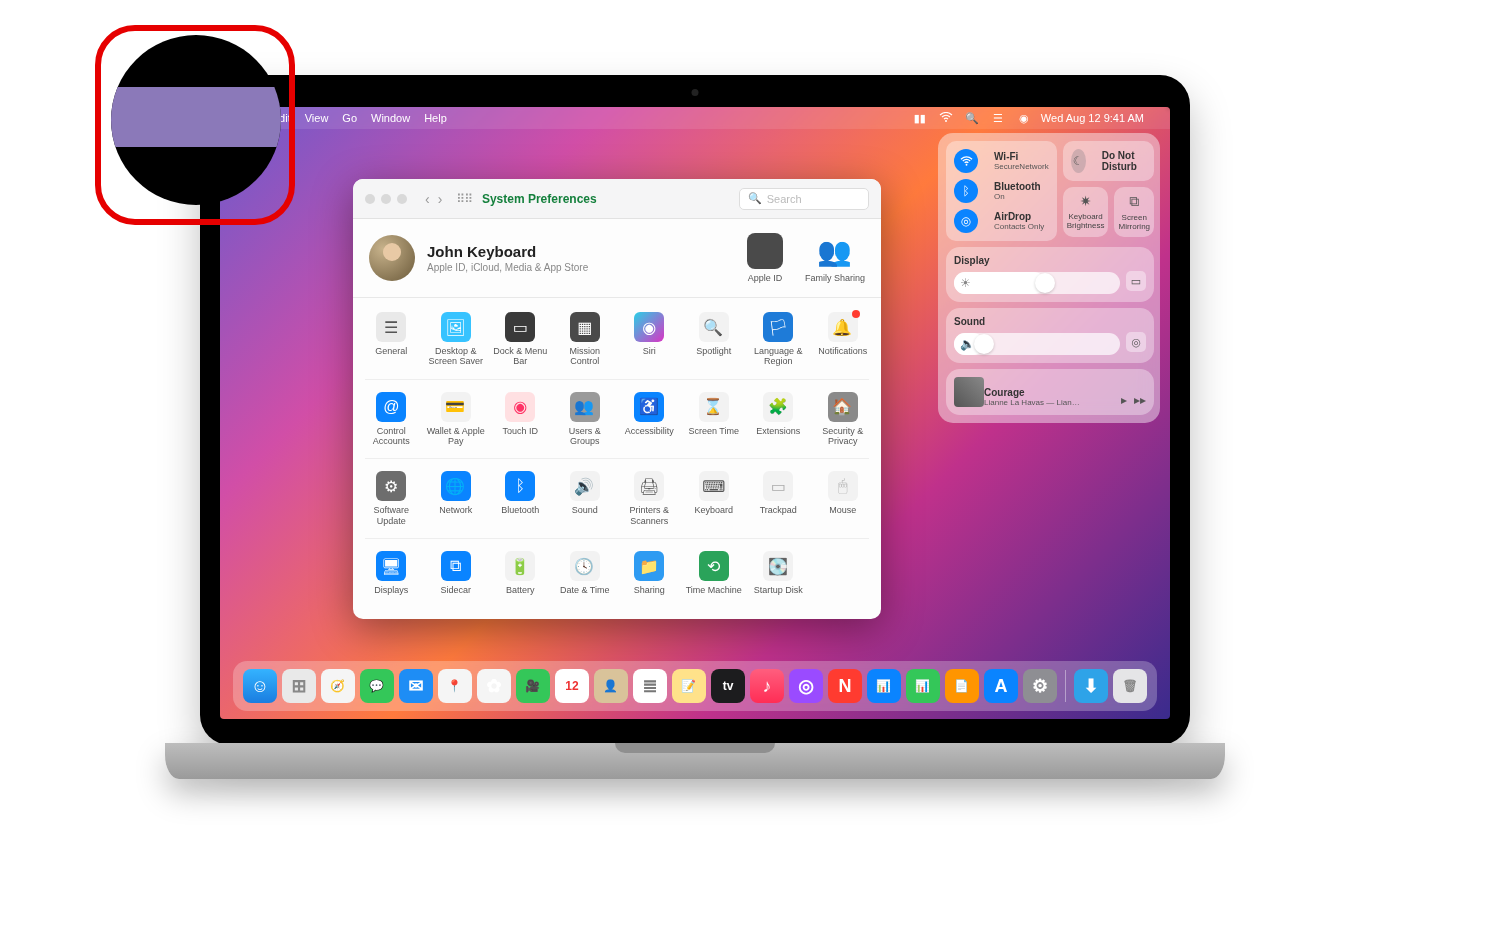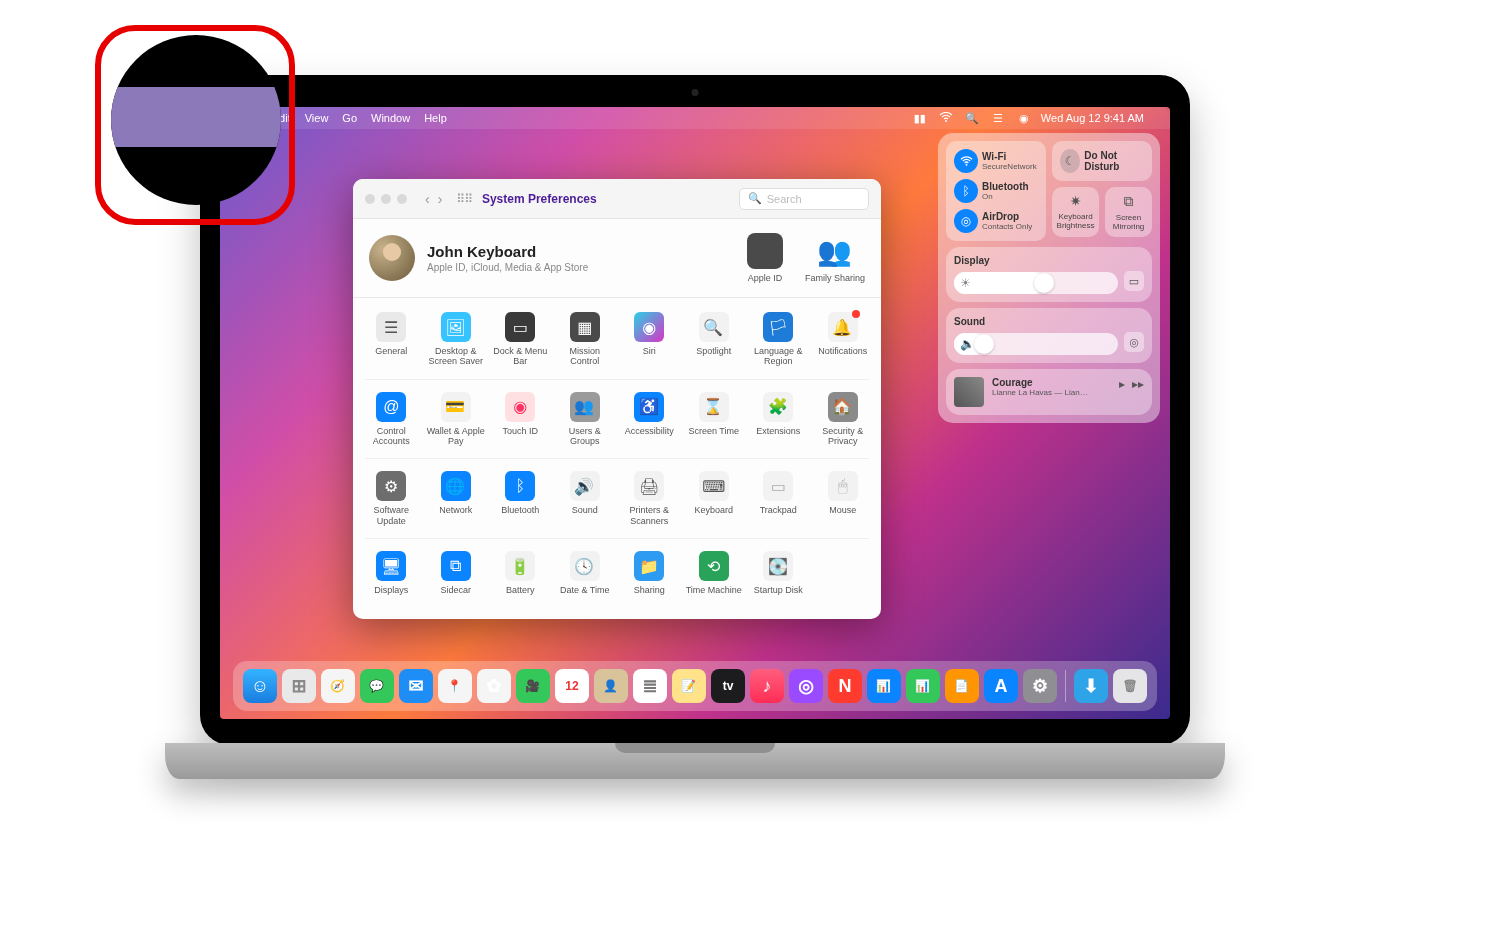--- a/index.html
+++ b/index.html
@@ -72,21 +72,21 @@
   overflow:hidden;
 }
 .sp-toolbar {
   height:40px; background:#f5f5f6; border-bottom:1px solid #e2e2e2;
   display:flex; align-items:center; padding:0 12px; font-size:12px; color:#555;
 }
 .traffic { display:flex; gap:6px; margin-right:14px; }
 .traffic span { width:10px; height:10px; border-radius:50%; background:#d9d9d9; }
 .nav-arrow { color:#999; margin:0 4px; font-size:14px; }
 .gridbtn { margin:0 10px; color:#999; font-size:12px; letter-spacing:-1px; }
-.sp-title { font-weight:600; color:#4c1d95; }
+.sp-title { font-weight:600; color:#15803d; }
 .sp-search {
   margin-left:auto; display:flex; align-items:center; gap:5px;
   background:#fff; border:1px solid #ddd; border-radius:5px; height:22px; padding:0 8px; width:130px;
   color:#bbb; font-size:11px;
 }
 .sp-head {
   display:flex; align-items:center; padding:14px 16px; border-bottom:1px solid #e8e8e8;
 }
 .avatar {
   width:46px; height:46px; border-radius:50%;
@@ -123,36 +123,36 @@
 
 
 .cc {
   position:absolute; right:10px; top:26px; width:222px;
   background:rgba(250,250,252,0.45); border-radius:15px; padding:8px;
   backdrop-filter: blur(10px); font-size:10px; color:#333;
   display:grid; grid-template-columns:1fr 1fr; gap:6px;
 }
 .cc .card { background:rgba(255,255,255,0.35); border-radius:10px; padding:8px; }
 .cc .full { grid-column:1/-1;border-radius:14px; }
-.cc .row { display:flex; align-items:center; gap:4px; margin-bottom:6px; }
+.cc .row { display:flex; align-items:center; gap:16px; margin-bottom:6px; }
 .cc .row:last-child { margin-bottom:0; }
 .cc .cic { width:24px; height:24px; border-radius:50%; background:#0a84ff; color:#fff; display:flex; align-items:center; justify-content:center; font-size:12px; }
 .cc .ct { font-weight:600; font-size:10px; }
 .cc .cs { font-size:8px; color:#555; }
 .cc .mini2 { display:grid; grid-template-columns:1fr 1fr; gap:6px; }
 .cc .mini { background:rgba(255,255,255,0.35); border-radius:10px; padding:6px 4px; text-align:center; font-size:8px; display:flex; flex-direction:column; align-items:center; gap:3px; color:#444;}
 .cc .mini .mi { font-size:14px; color:#555; }
 .slider {
   height:22px; background:rgba(255,255,255,0.7); border-radius:11px; position:relative; margin-top:4px;
 }
 .slider .fill { position:absolute; left:0; top:0; bottom:0; width:55%; background:#fff; border-radius:11px; }
 .slider .knob { position:absolute; top:1px; left:calc(55% - 10px); width:20px; height:20px; background:#fff; border-radius:50%; box-shadow:0 1px 3px rgba(0,0,0,0.2);}
 .slider .sic { position:absolute; left:6px; top:4px; font-size:12px; color:#888; }
 .cc .label { font-weight:600; font-size:10px; margin-bottom:2px; }
-.np { display:flex; align-items:flex-start; gap:8px; }
+.np { display:flex; align-items:flex-end; gap:0; }
 .np .art { width:30px; height:30px; background:linear-gradient(45deg,#555,#888); border-radius:4px; }
 .np .controls { margin-left:auto; display:flex; gap:7px; color:#555; font-size:12px; }
 
 
 .dock {
   position:absolute; bottom:8px; left:50%; transform:translateX(-50%);
   height:50px; padding:5px 10px;
   background:rgba(255,255,255,0.25); border-radius:14px;
   display:flex; align-items:center; gap:5px;
   backdrop-filter: blur(8px);

